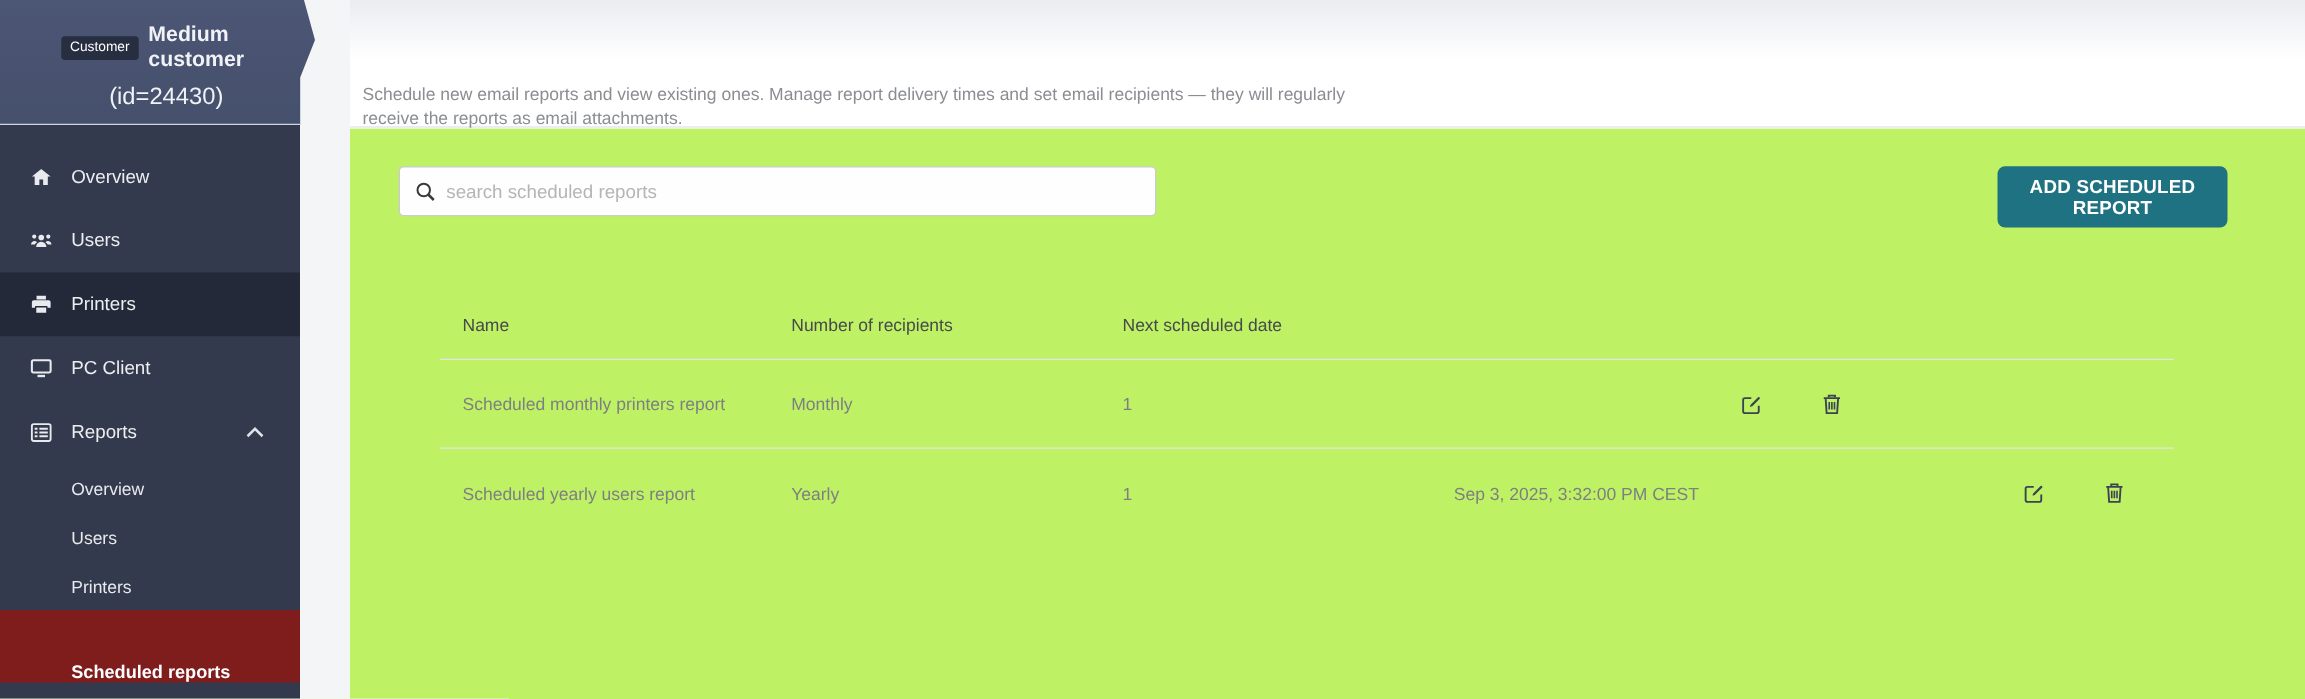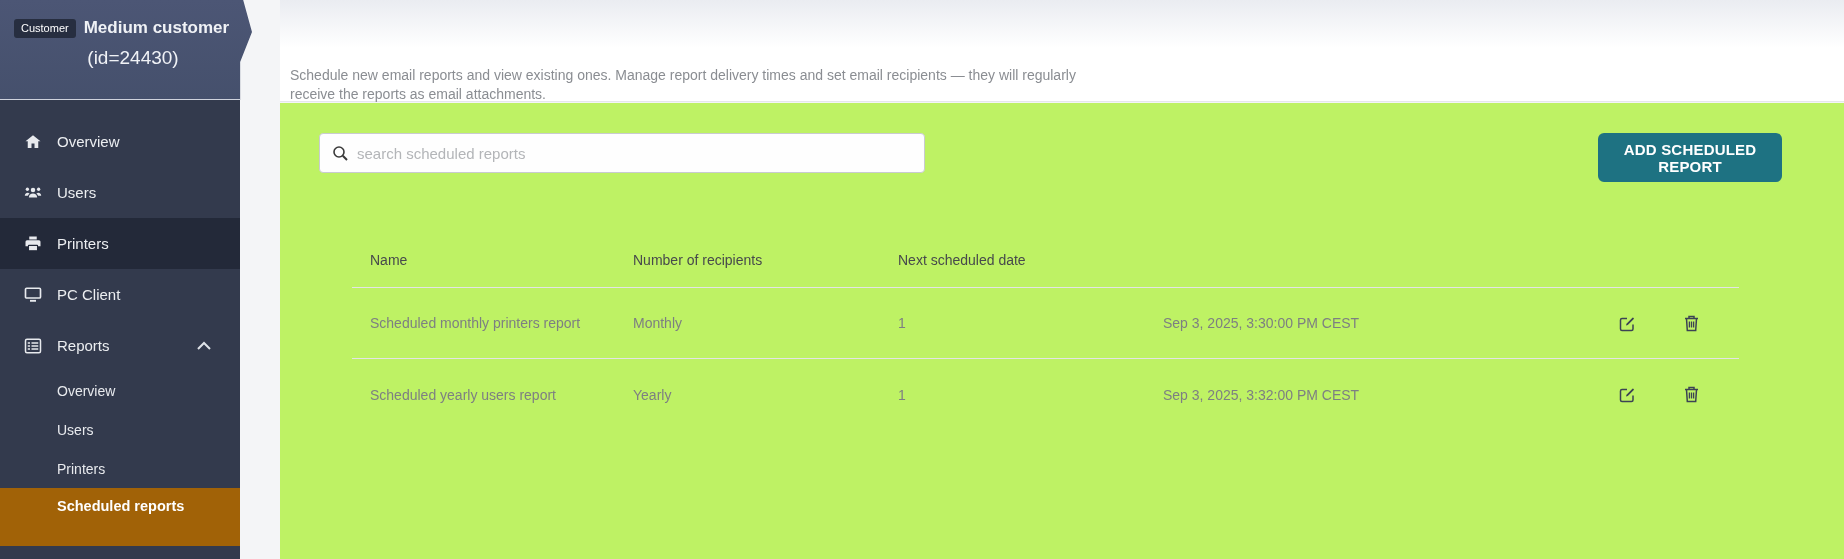--- a/index.html
+++ b/index.html
@@ -39,35 +39,35 @@
   .icon-btn { background:none; border:none; cursor:pointer; width:20px; height:20px; padding:0;
               display:flex; align-items:center; justify-content:center; }
 
   
   .sidebar { position:absolute; left:0; top:0; width:240px; height:559px; background:#333a4d; }
   .cust-header { position:absolute; left:0; top:0; width:252px; height:100px;
                  background:linear-gradient(180deg,#4c5675 0%, #45506c 100%);
                  clip-path:polygon(0 0, 96.5% 0, 100% 32%, 95.3% 62%, 95.3% 100%, 0 100%);
                  padding:18px 0 0 14px; z-index:3; }
   .header-sep { position:absolute; left:0; top:99px; width:240px; height:1px; background:#cfd3dd; z-index:4; }
-  .cust-line1 { display:flex; align-items:flex-end; gap:8px; }
+  .cust-line1 { display:flex; align-items:center; gap:8px;margin-left:35px; }
   .cust-badge { background:#272e40; color:#fff; font-size:11px; padding:3px 7px 4px; border-radius:3px; }
   .cust-name { color:#f0f2f6; font-size:17px;font-weight:bold; }
   .cust-id { color:#f0f2f6; font-size:19px; margin-top:9px;text-align:center; }
 
   .nav { position:absolute; left:0; top:116px; width:240px; }
   .nav-item { height:51px; display:flex; align-items:center; padding-left:24px; cursor:pointer; }
   .nav-item .lbl { color:#eceef1; font-size:15px; margin-left:15px; }
   .nav-item.darker { background:#232939; }
   .nav-item .nav-ic { width:18px; height:18px; display:flex; align-items:center; justify-content:center; }
   .chev { position:absolute; right:28px; }
 
   .sub-item { height:39px; display:flex; align-items:center; padding-left:57px; cursor:pointer; }
   .sub-item .lbl { color:#e8eaee; font-size:14px; }
-  .sub-item.active { height:58px; align-items:flex-start; padding-top:10px; background:#a16207; }
+  .sub-item.active { height:58px; align-items:flex-end; padding-top:10px; background:#7f1d1d; }
   .sub-item.active .lbl { font-weight:bold; font-size:14.5px; color:#fff; }
 
   svg { display:block; }
 </style>
 </head>
 <body>
 
 <div class="main-bg"></div>
 
 <div class="topband">
@@ -93,21 +93,20 @@
       <div>Name</div>
       <div>Number of recipients</div>
       <div>Next scheduled date</div>
       <div></div>
     </div>
 
     <div class="trow body-row divided">
       <div>Scheduled monthly printers report</div>
       <div>Monthly</div>
       <div>1</div>
-      <div>Sep 3, 2025, 3:30:00 PM CEST</div>
       <div class="actions">
         <button class="icon-btn">
           <span>
             <svg width="19" height="19" viewBox="0 0 19 19">
               <path d="M15 10.5 V15 a1.5 1.5 0 0 1 -1.5 1.5 H4 a1.5 1.5 0 0 1 -1.5 -1.5 V6 A1.5 1.5 0 0 1 4 4.5 h5" fill="none" stroke="#3c4354" stroke-width="1.5"></path>
               <path d="M8 11.5 l1.8-.45 6-6 a1 1 0 0 0 -1.35-1.35 l-6 6 z" fill="#3c4354"></path>
             </svg>
           </span>
         </button>
         <button class="icon-btn">

